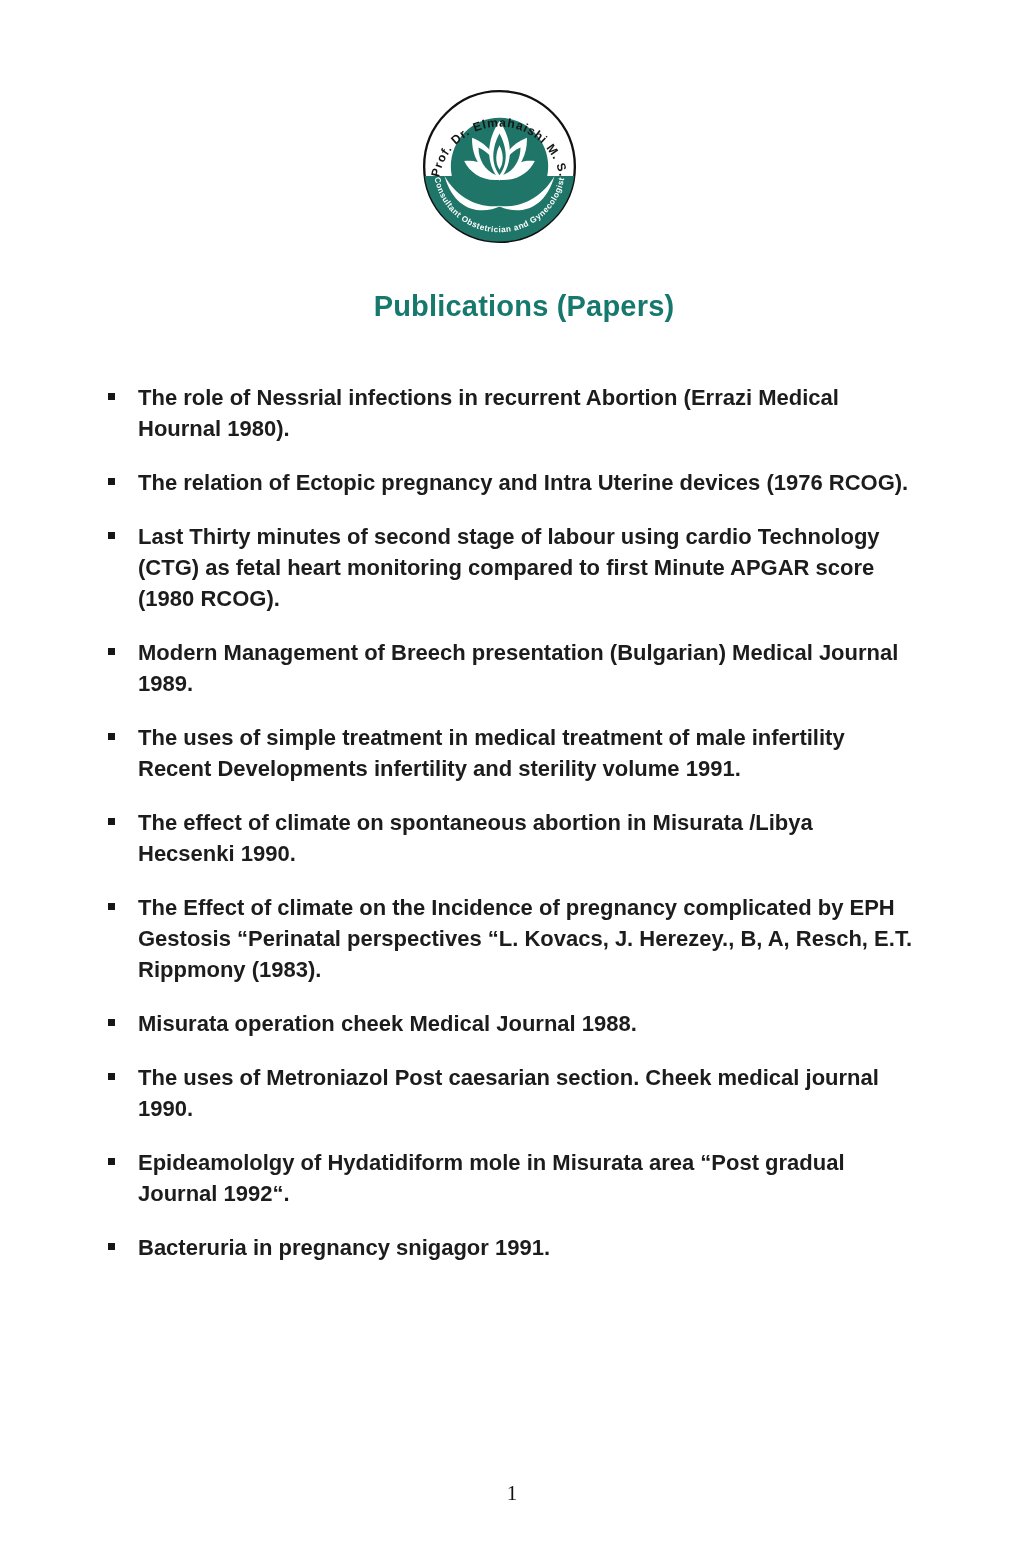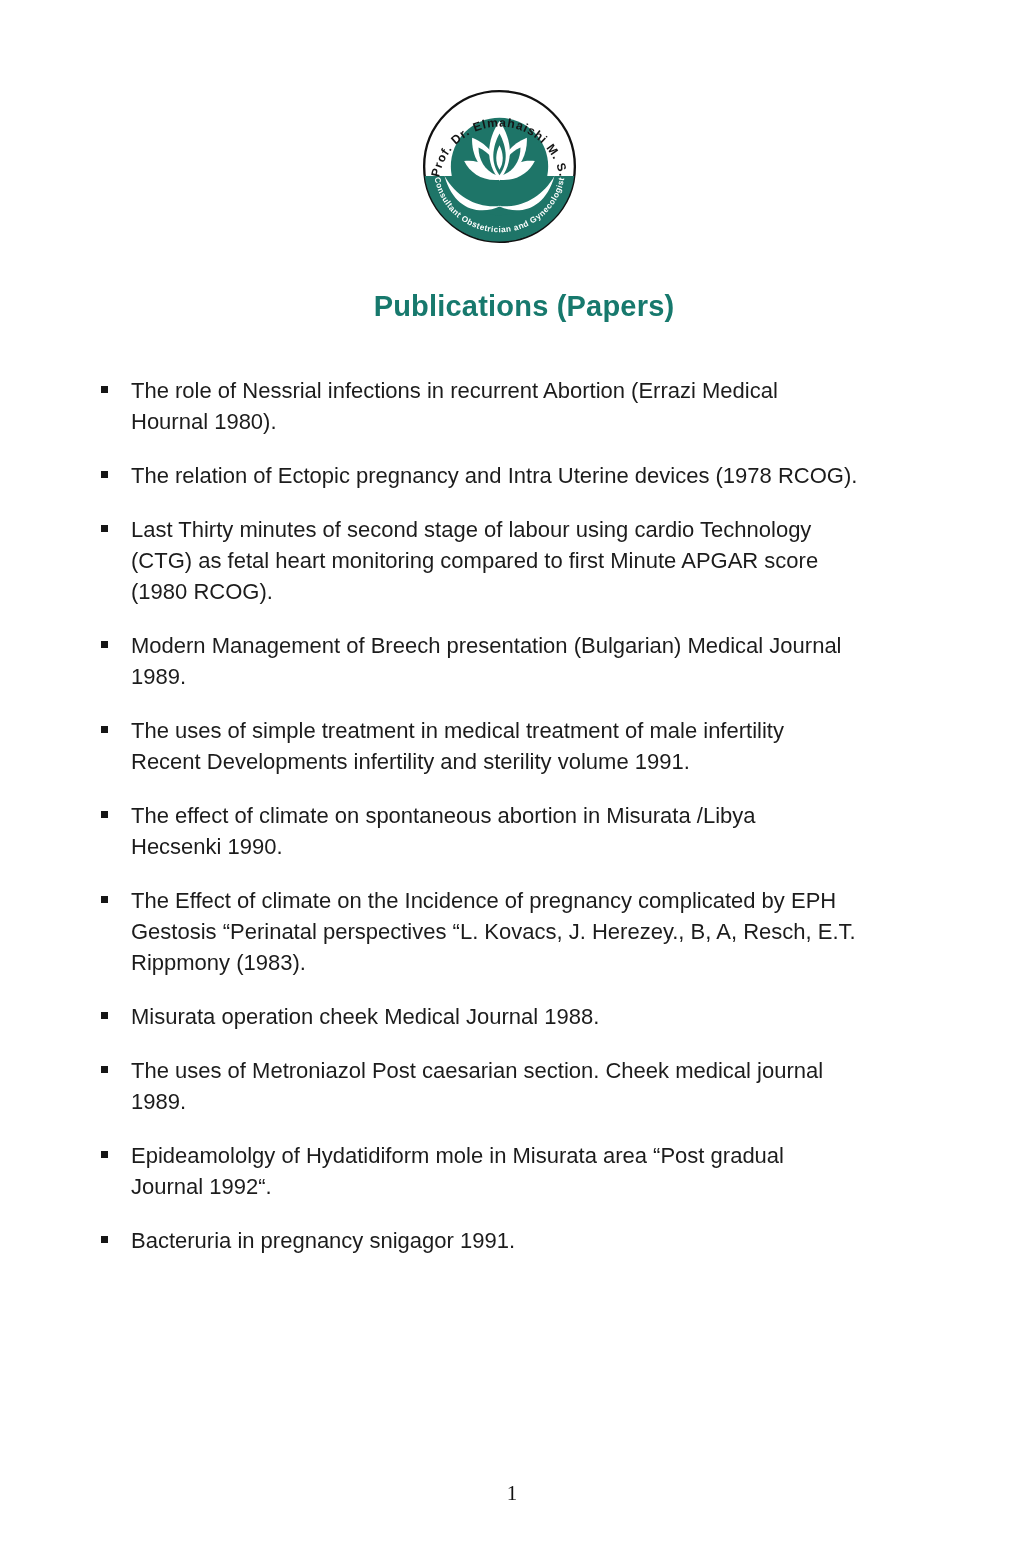--- a/index.html
+++ b/index.html
@@ -33,22 +33,23 @@
     letter-spacing: 0.2px;
     color: var(--title-teal, #17796d);
     margin-left: 12px;
   }
   .pub-list {
     position: absolute;
     top: 366px;
     left: 92px;
     width: 812px;
     list-style: none;
-    margin: 9px;
+    margin: 16px;
     padding: 0;
+    font-weight: bold;
   }
   .pub-item {
     display: flex;
     align-items: flex-start;
     margin-bottom: 23px;
   }
   .bullet-square {
     flex: 0 0 7px;
     width: 7px;
     height: 7px;
@@ -121,21 +122,21 @@
 
   <ul class="pub-list" id="pub-list">
     <li class="pub-item">
       <span class="bullet-square"></span>
       <div class="pub-text">The role of Nessrial infections in recurrent Abortion (Errazi Medical
 Hournal 1980).</div>
     </li>
 
     <li class="pub-item">
       <span class="bullet-square"></span>
-      <div class="pub-text">The relation of Ectopic pregnancy and Intra Uterine devices (1978 RCOG).</div>
+      <div class="pub-text">The relation of Ectopic pregnancy and Intra Uterine devices (1976 RCOG).</div>
     </li>
 
     <li class="pub-item">
       <span class="bullet-square"></span>
       <div class="pub-text">Last Thirty minutes of second stage of labour using cardio Technology
 (CTG) as fetal heart monitoring compared to first Minute APGAR score
 (1980 RCOG).</div>
     </li>
 
     <li class="pub-item">
@@ -164,21 +165,21 @@
     </li>
 
     <li class="pub-item">
       <span class="bullet-square"></span>
       <div class="pub-text">Misurata operation cheek Medical Journal 1988.</div>
     </li>
 
     <li class="pub-item">
       <span class="bullet-square"></span>
       <div class="pub-text">The uses of Metroniazol Post caesarian section. Cheek medical journal
-1989.</div>
+1990.</div>
     </li>
 
     <li class="pub-item">
       <span class="bullet-square"></span>
       <div class="pub-text">Epideamololgy of Hydatidiform mole in Misurata area “Post gradual
 Journal 1992“.</div>
     </li>
 
     <li class="pub-item">
       <span class="bullet-square"></span>

